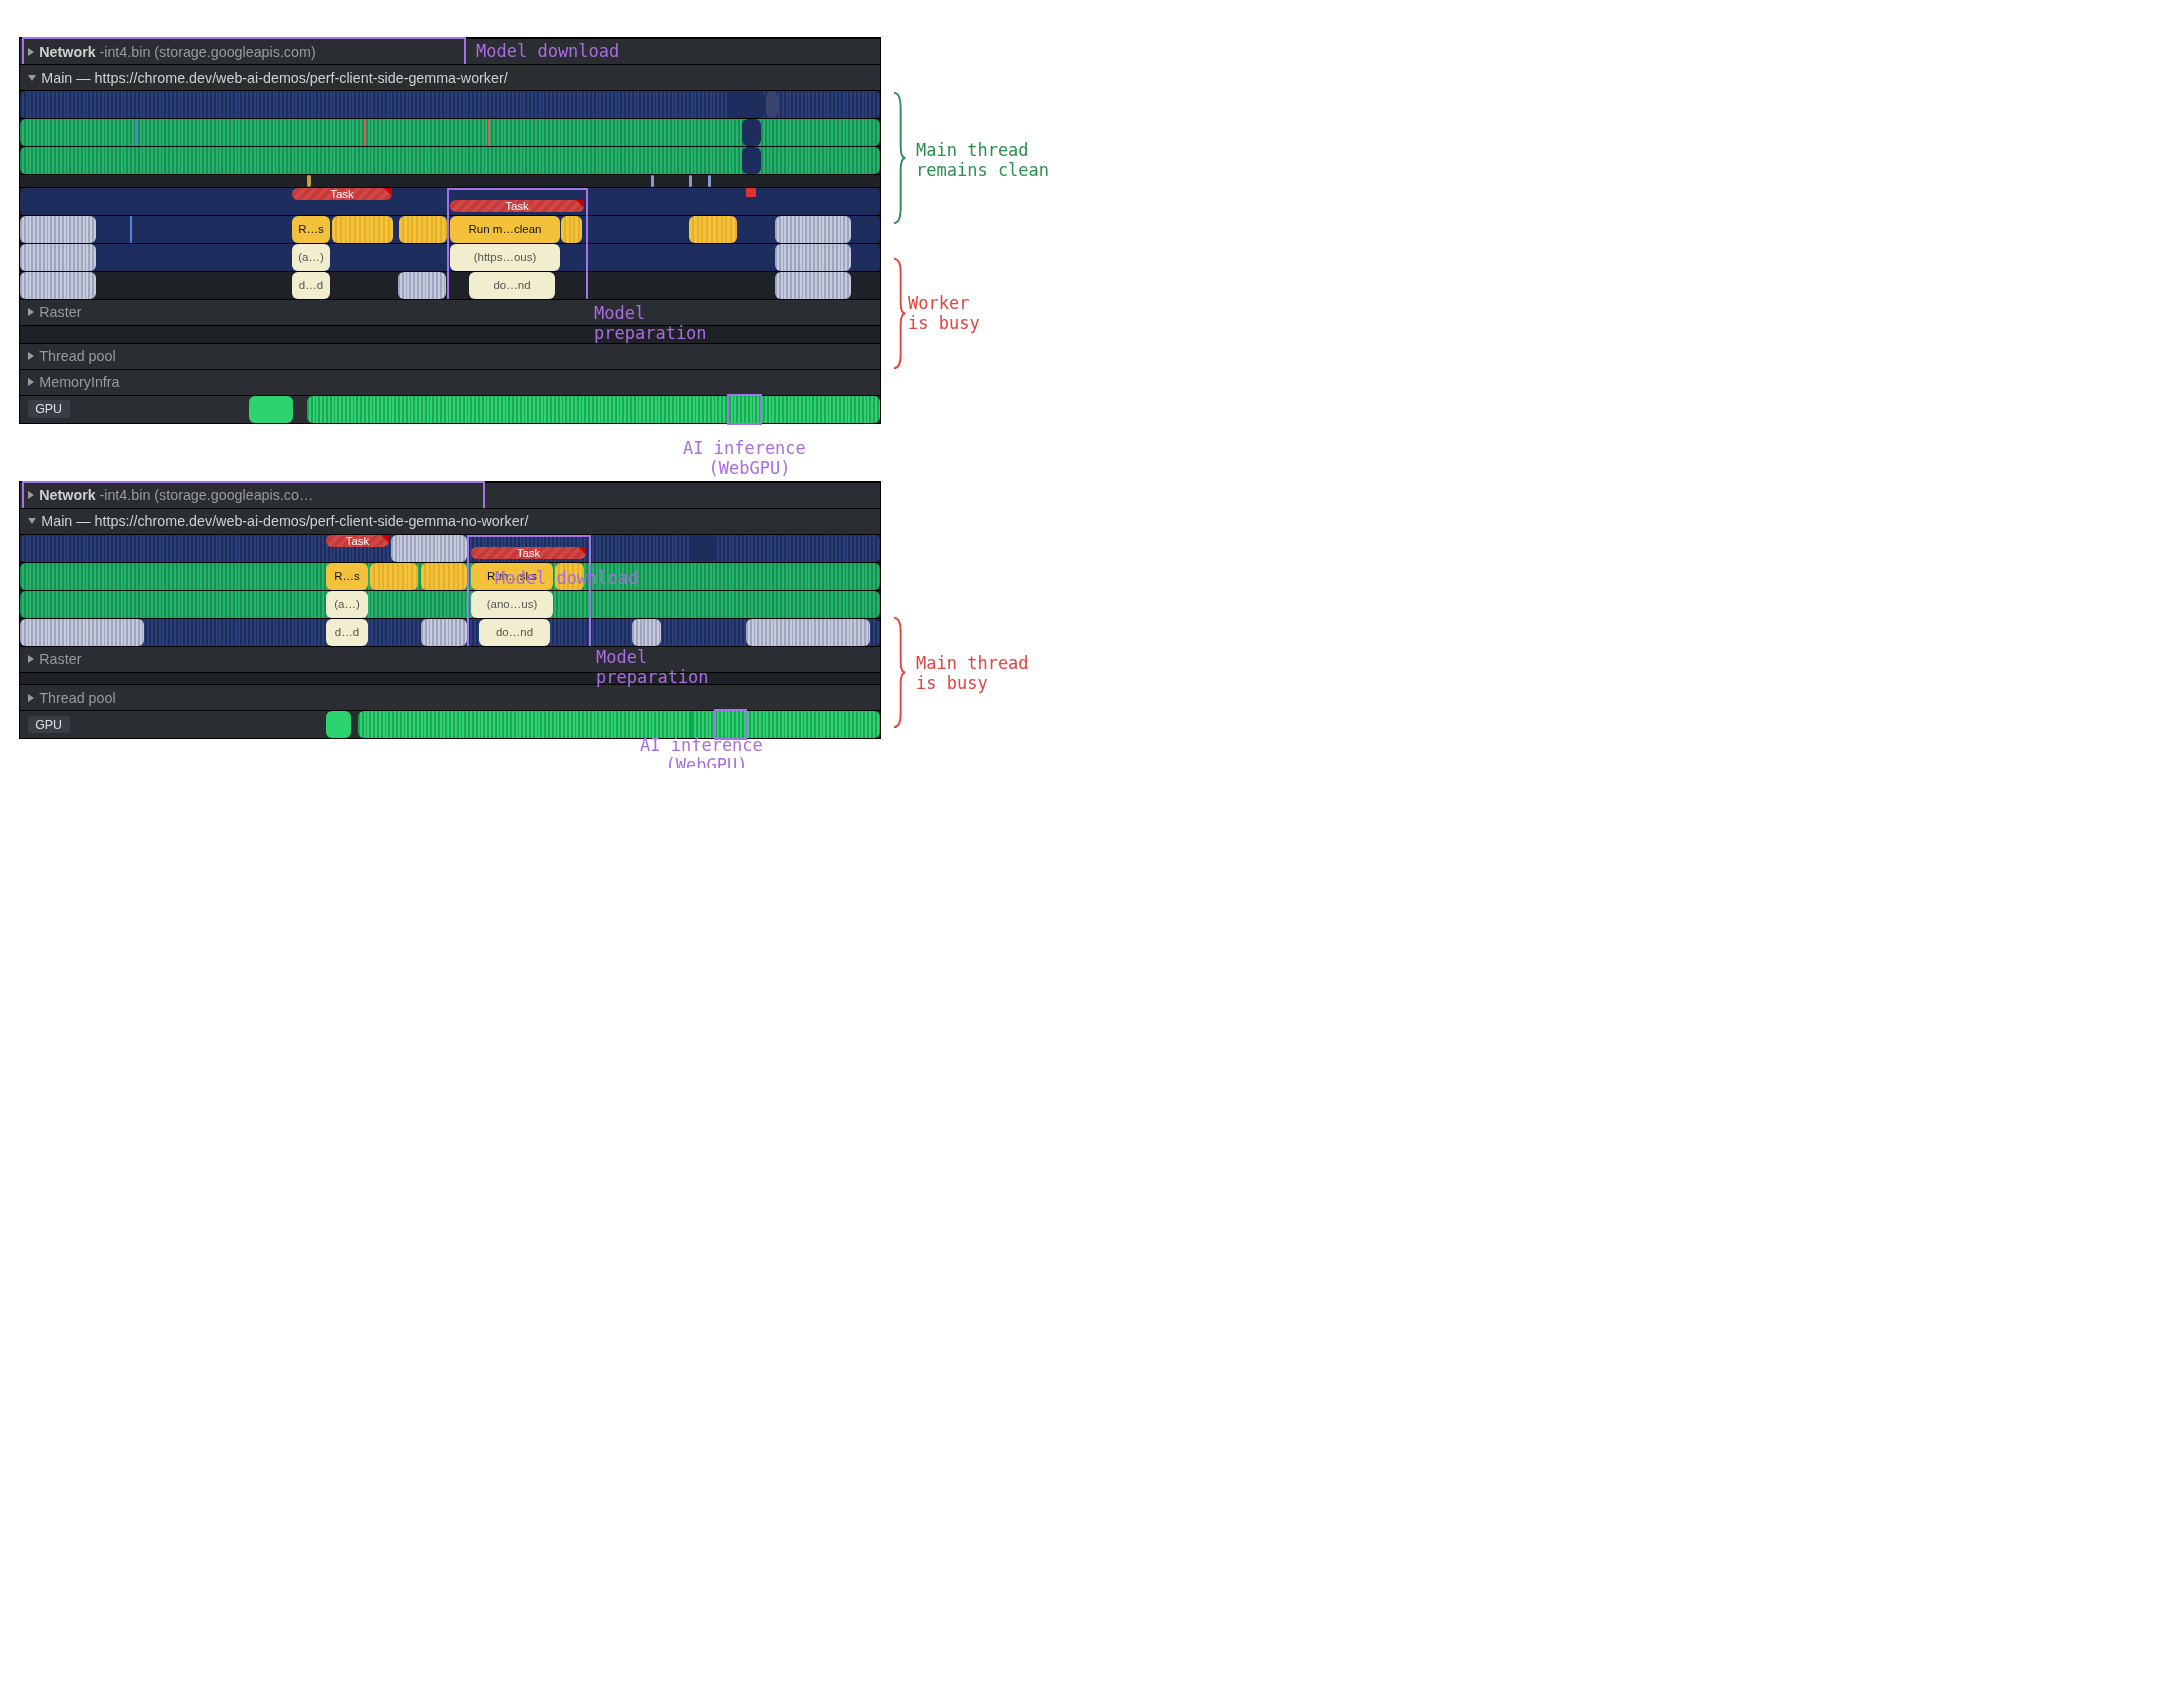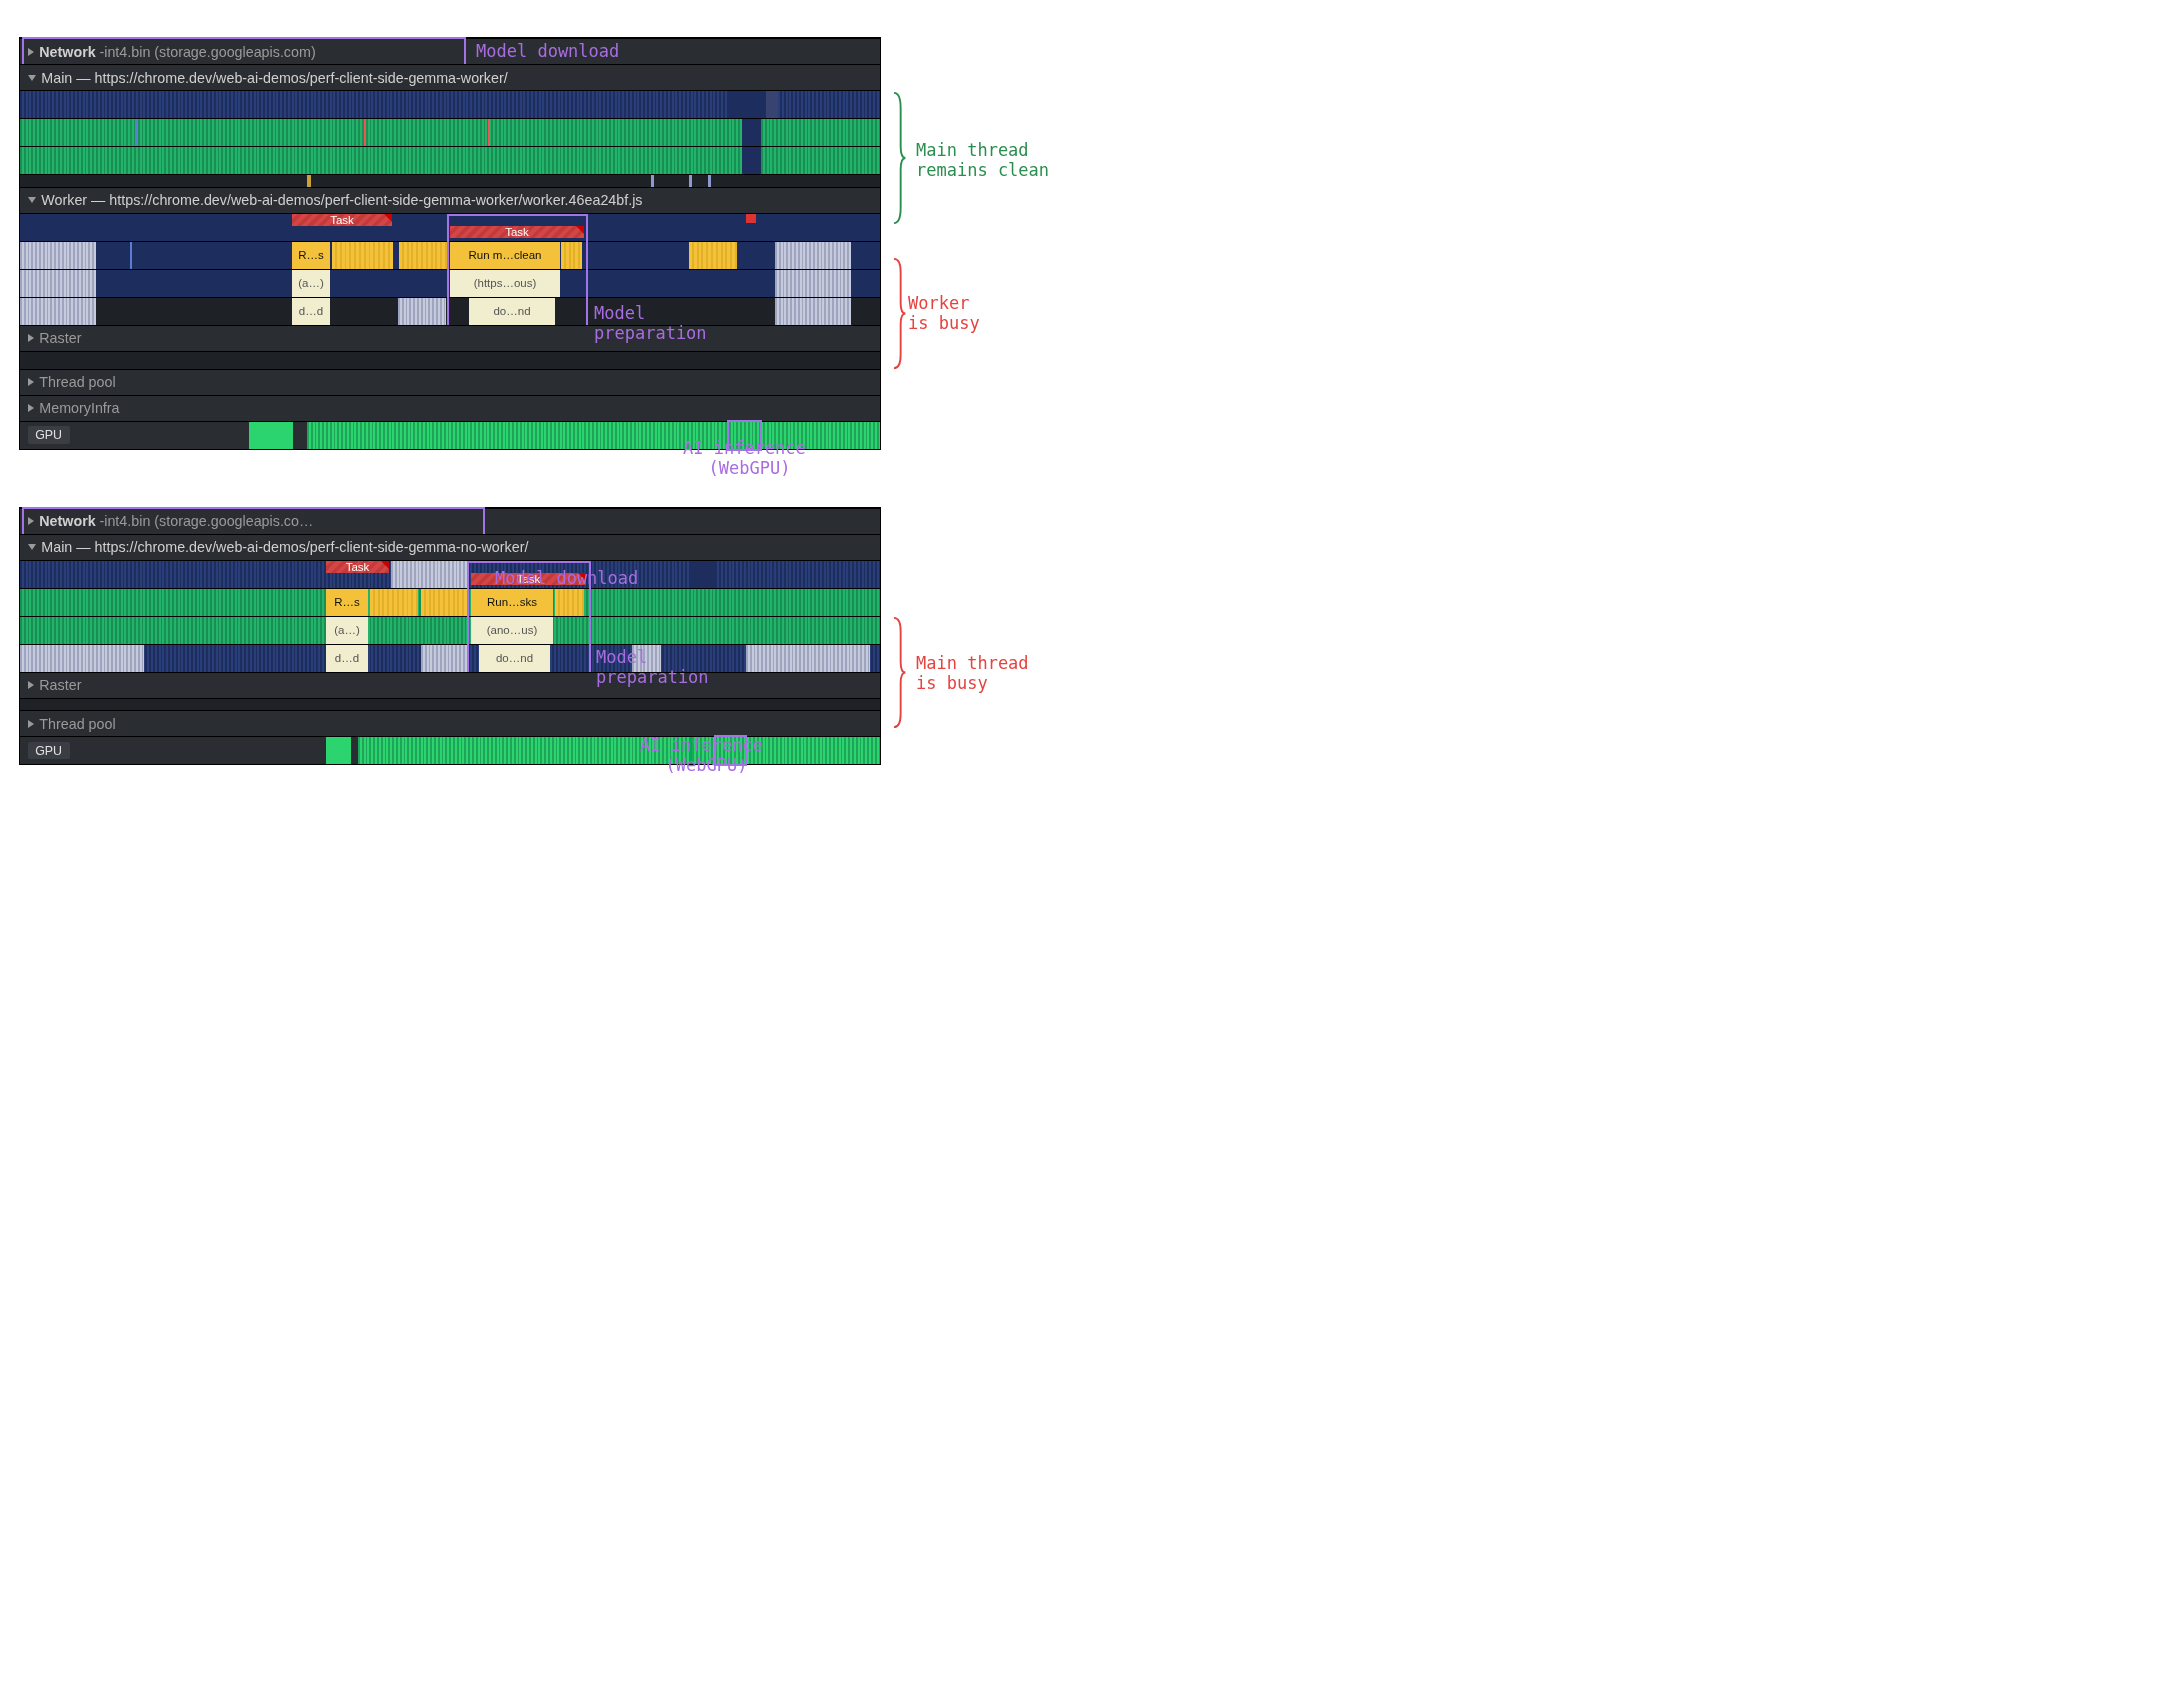--- a/index.html
+++ b/index.html
@@ -42,21 +42,21 @@
   }
   .row.h-head { height:25px; background:#2a2d32; }
   .row.h-band { height:27px; }
   .tri { display:inline-block;width:0;height:0;margin:0 5.7px 0 7.6px;vertical-align:middle;}
   .tri.right { border-left:6.7px solid var(--text-dim);border-top:4.8px solid transparent;border-bottom:4.8px solid transparent;}
   .tri.down  { border-top:6.7px solid var(--text-dim);border-left:4.8px solid transparent;border-right:4.8px solid transparent;}
   .head-txt { color:var(--text-light); font-size:14.3px; display:flex;align-items:center;}
   .dim { color:var(--text-dim); }
   
   .track { position:absolute; inset:0; }
-  .seg { position:absolute; top:0; bottom:0; }
+  .seg { position:absolute; top:0; bottom:0;border-radius:6px; }
   .navy { background:var(--navy); }
   .navy-h { background:repeating-linear-gradient(90deg,var(--navy) 0 1.9px,var(--navy-hatch) 1.9px 3.8px); }
   .green-h { background:repeating-linear-gradient(90deg,var(--green-dark) 0 1.9px,var(--green) 1.9px 3.8px); }
   .yellow-b { background:var(--yellow); color:#111; font-size:11.5px; display:flex;align-items:center;justify-content:center;}
   .beige-b  { background:var(--beige); color:#555; font-size:11.5px; display:flex;align-items:center;justify-content:center;}
   .red-task { background:repeating-linear-gradient(135deg,var(--red) 0 3.8px,var(--red-hatch) 3.8px 7.6px); color:#fff;font-size:11.5px; display:flex;align-items:center;justify-content:center;position:relative;}
   .red-task::after { content:""; position:absolute; top:0;right:0;width:0;height:0;border-top:8.6px solid #c00;border-left:8.6px solid transparent;}
   .tiny-red { position:absolute;top:0;width:9.6px;height:9.6px;background:#d33;}
   .hatch { background:repeating-linear-gradient(90deg,#a0a5bf 0 1.9px,#c6cadd 1.9px 3.8px);}
   .gpu-green { background:#2bd46f; }
@@ -128,27 +128,20 @@
         <div class="seg navy" style="left:722px;width:19px;"></div>
       </div>
     </div>
     <div class="row" style="height:11.5px;background:var(--dark-bg);">
       <div class="seg" style="left:287px;width:3.8px;top:0;bottom:0;background:#c9a03a;"></div>
       <div class="seg" style="left:631px;width:2.9px;top:0;bottom:0;background:#8d9acb;"></div>
       <div class="seg" style="left:669px;width:2.9px;top:0;bottom:0;background:#8d9acb;"></div>
       <div class="seg" style="left:688px;width:2.9px;top:0;bottom:0;background:#8d9acb;"></div>
     </div>
 
-    <div class="row h-head">
-      <span class="tri down"></span>
-      <span class="head-txt">
-        <span>Worker —</span>&nbsp;
-        <span>https://chrome.dev/web-ai-demos/perf-client-side-gemma-worker/worker.46ea24bf.js</span>
-      </span>
-    </div>
 
     <div class="row h-band">
       <div class="track">
         <div class="seg navy" style="left:0;right:0;"></div>
         <div class="seg red-task" style="left:272px;width:100px;">
             <span>Task</span>
           </div>
         <div class="seg red-task" style="left:430px;width:134px;">
             <span>Task</span>
           </div>

